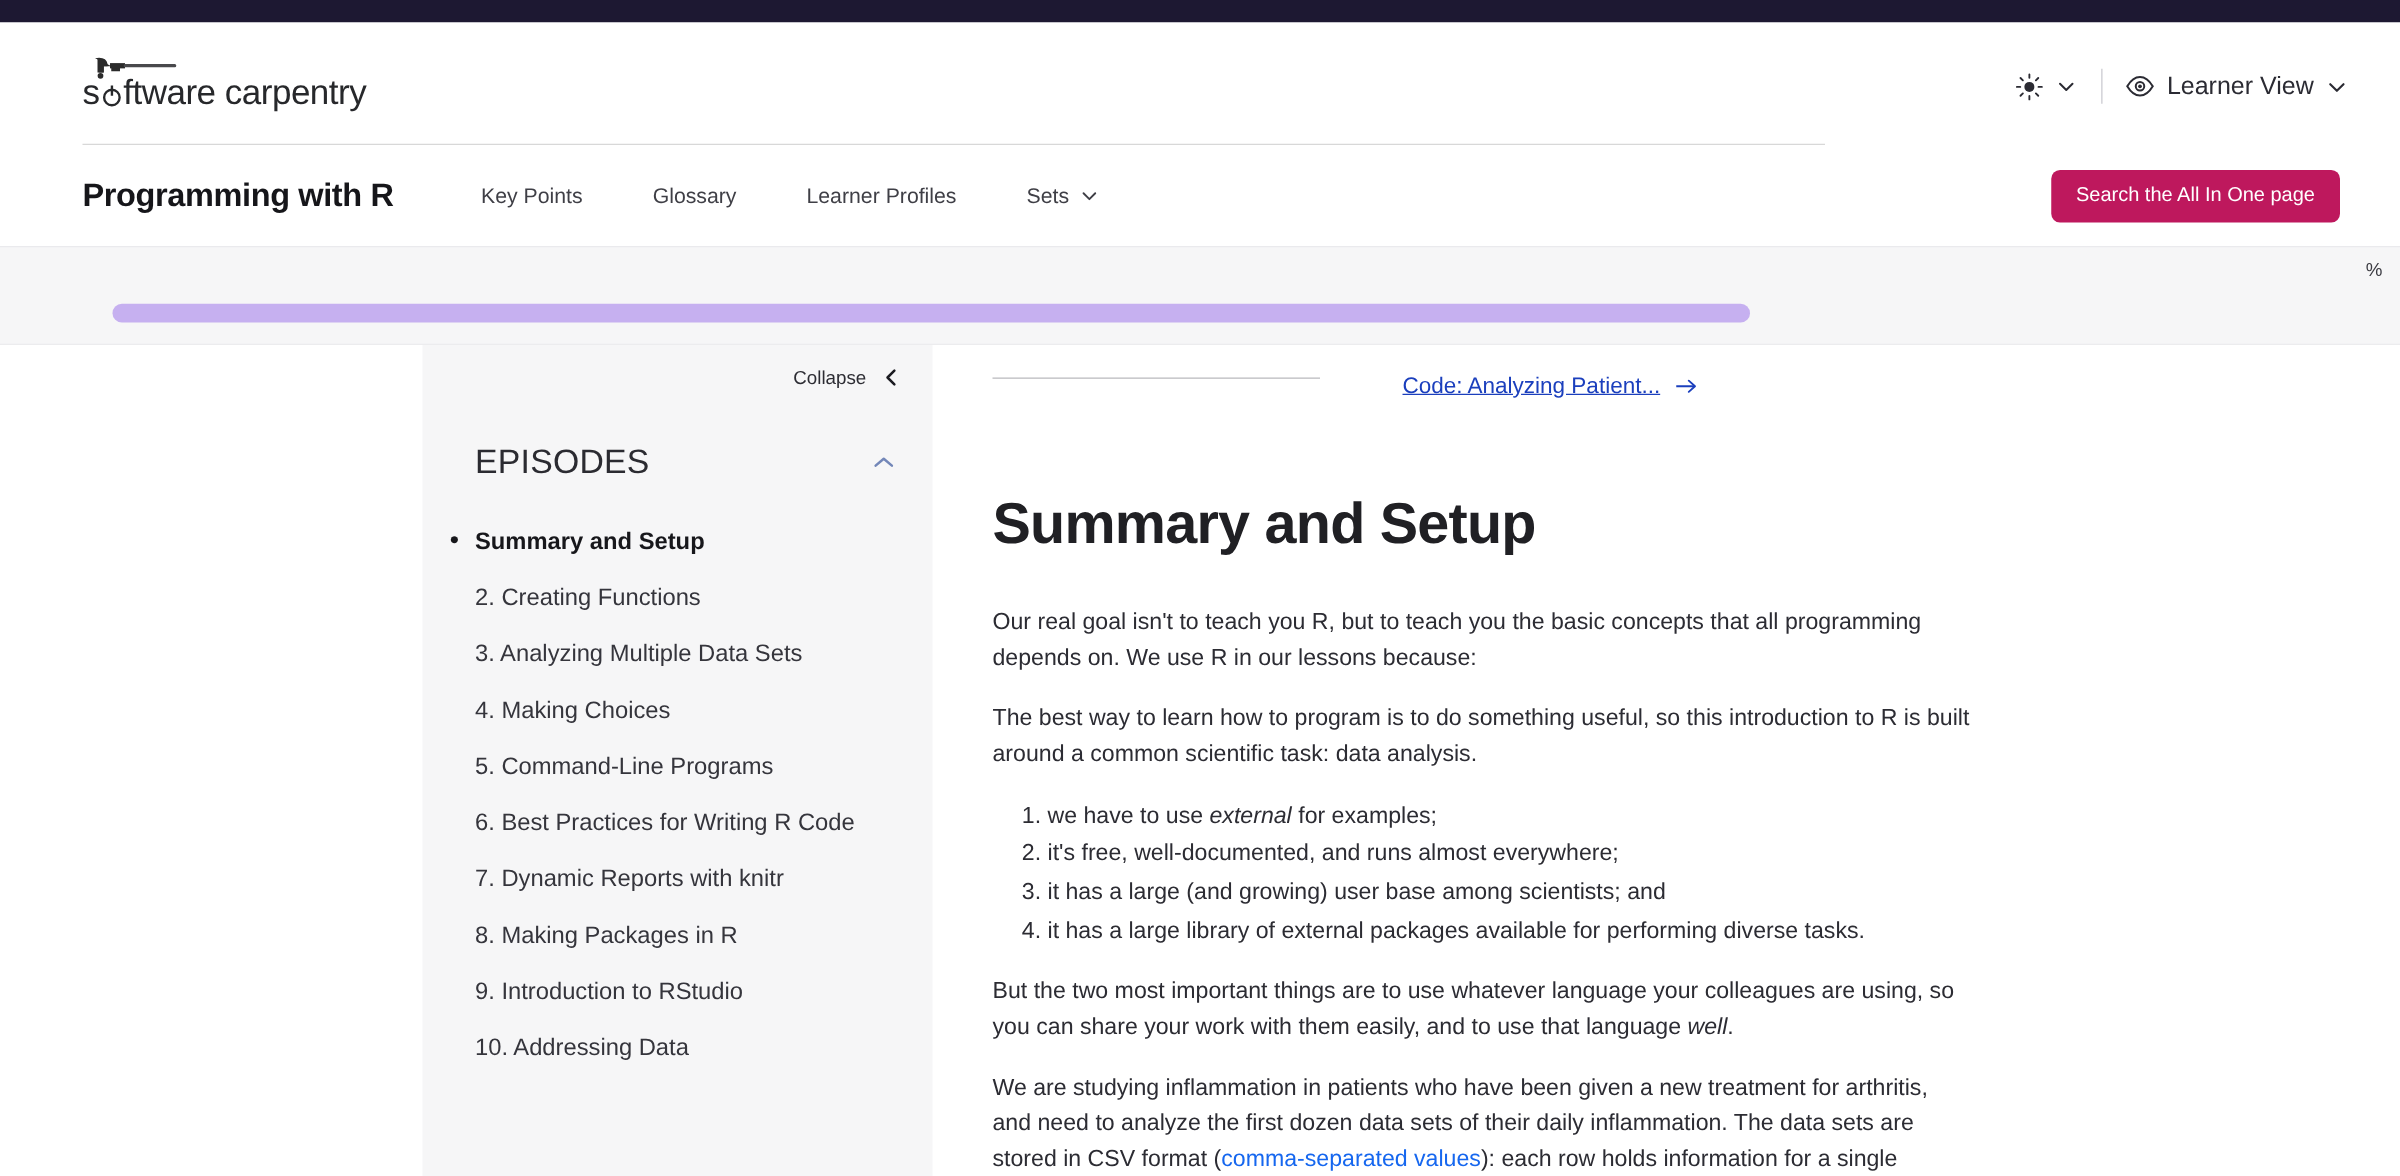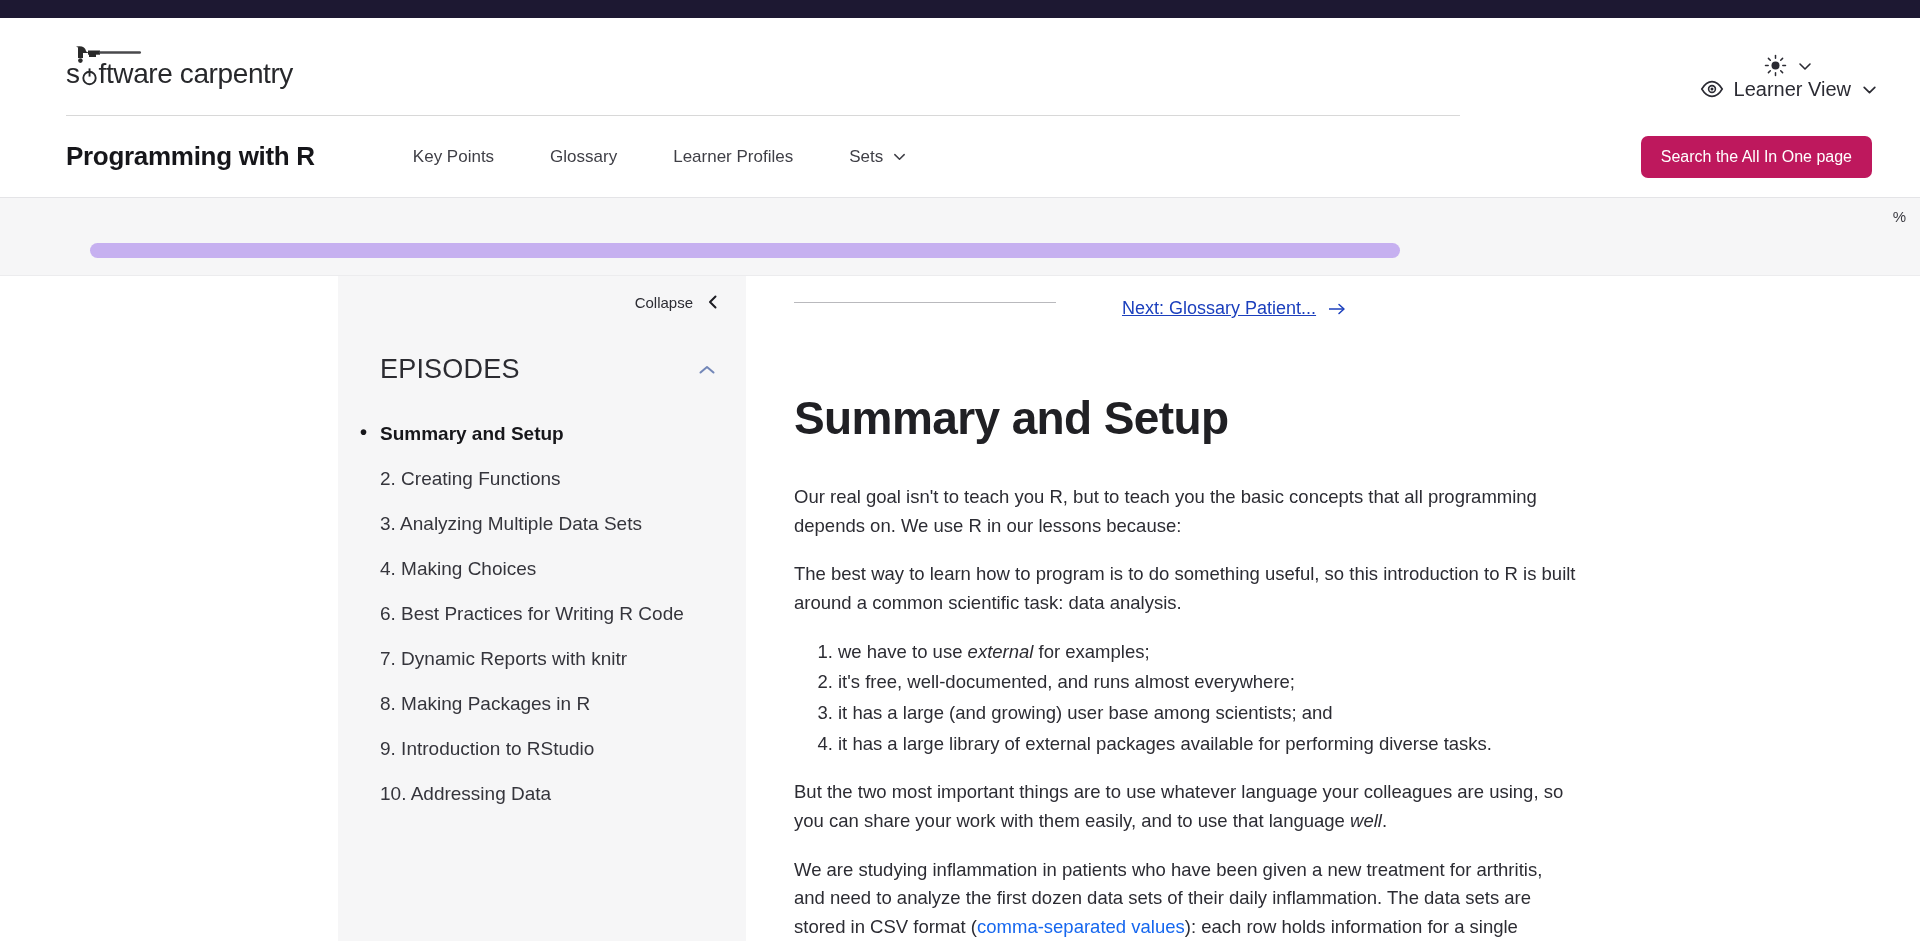--- a/index.html
+++ b/index.html
@@ -68,21 +68,20 @@
   }
 
   .masthead-right {
     position: absolute;
     right: 30px;
     top: 36px;
     display: flex;
     align-items: center;
     gap: 0px;
     height: 30px;
-    flex-direction: column;
   }
   .theme-toggle {
     display: flex;
     align-items: center;
     gap: 10px;
     padding: 0 14px;
     cursor: pointer;
   }
   .vdivider {
     width: 1px;
@@ -104,21 +103,20 @@
 
   
   .lessonbar {
     position: relative;
     height: 82px;
     background: #ffffff;
     display: flex;
     align-items: center;
     padding-left: 66px;
     border-bottom: 1px solid #e4e4e7;
-    gap: 28px;
   }
   .lesson-title {
     font-size: 26px;
     font-weight: 700;
     color: #16161a;
     letter-spacing: -0.3px;
     margin-right: 42px;
   }
   .navlinks {
     display: flex;
@@ -424,34 +422,35 @@
           <path d="M2.5 8.5 L9 3 L15.5 8.5" fill="none" stroke="#7387b8" stroke-width="2" stroke-linecap="round" stroke-linejoin="round"></path>
         </svg>
       </span>
     </div>
 
     <ul class="episode-list">
       <li class="current">Summary and Setup</li>
       <li>2. Creating Functions</li>
       <li>3. Analyzing Multiple Data Sets</li>
       <li>4. Making Choices</li>
+      <li>5. Command-Line Programs</li>
       <li>6. Best Practices for Writing R Code</li>
       <li>7. Dynamic Reports with knitr</li>
       <li>8. Making Packages in R</li>
       <li>9. Introduction to RStudio</li>
       <li>10. Addressing Data</li>
     </ul>
   </aside>
 
   <main class="content">
 
     <div class="nav-top">
       <div class="nav-rule"></div>
       <div class="next-link">
-        <span class="nl-text">Next: Glossary Patient...</span>
+        <span class="nl-text">Code: Analyzing Patient...</span>
         <span class="next-arrow">
           <svg class="icon-svg" width="18" height="14" viewBox="0 0 18 14">
             <line x1="1" y1="7" x2="15.5" y2="7" stroke="#1b3fbd" stroke-width="1.5"></line>
             <path d="M11 2.5 L16 7 L11 11.5" fill="none" stroke="#1b3fbd" stroke-width="1.5" stroke-linecap="round" stroke-linejoin="round"></path>
           </svg>
         </span>
       </div>
     </div>
 
     <h1 class="page-title">Summary and Setup</h1>

